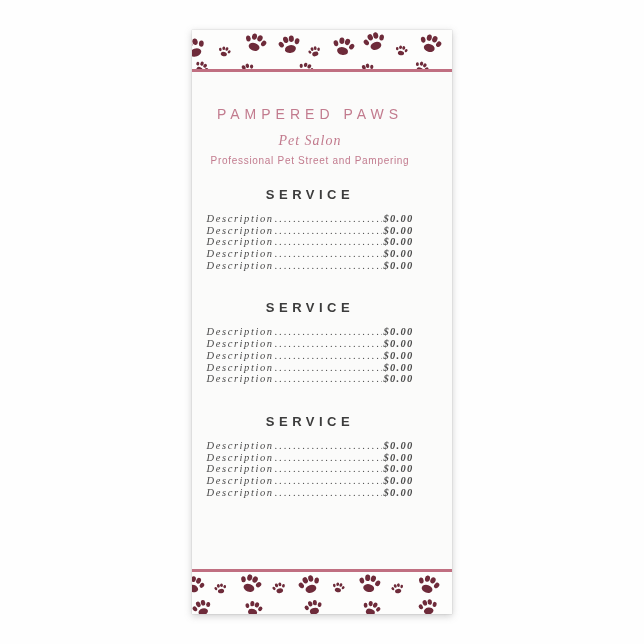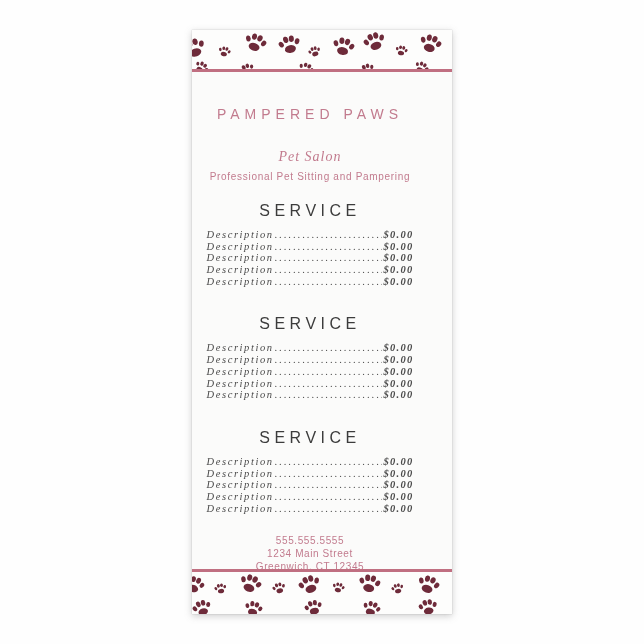--- a/index.html
+++ b/index.html
@@ -35,39 +35,39 @@
     text-align:center;
   }
   .title{
     margin-top:33px;
     font-size:14px;line-height:17px;
     letter-spacing:5px;
     font-weight:500;
     color:var(--accent-pink,#c27b8e);
   }
   .subtitle{
-    margin-top:25px;
+    margin-top:9px;
     font-family:"Liberation Serif", serif;
     font-style:italic;
     font-size:14px;line-height:18px;
     letter-spacing:1px;
     color:var(--accent-pink,#c27b8e);
   }
   .tagline{
     margin-top:4px;
     font-size:10px;line-height:13px;
     letter-spacing:0.7px;
     color:var(--accent-pink,#c27b8e);
   }
   .section{margin-top:30px;}
   .section.first{margin-top:21px;}
   .section-heading{
-    font-size:16px;line-height:13px;
+    font-size:13px;line-height:13px;
     letter-spacing:4.5px;
-    font-weight:400;
+    font-weight:700;
     color:var(--heading-dark,#3c3c3c);
     text-align:center;
   }
   .rows{
     width:207px;
     margin:12px auto 0 auto;
   }
   .row{
     display:flex;
     align-items:baseline;
@@ -152,21 +152,21 @@
         </svg>
         <svg viewBox="0 0 100 100" class="paw" style="left: 222px; top: 30px; width: 15px; height: 15px; transform: rotate(28deg);">
           <use href="#paw-shape"></use>
         </svg>
       </div>
     <div class="rule rule-top"></div>
 
     <div class="content">
       <div class="title">PAMPERED PAWS</div>
       <div class="subtitle">Pet Salon</div>
-      <div class="tagline">Professional Pet Sitting and Pampering</div>
+      <div class="tagline">Professional Pet Street and Pampering</div>
 
       <div class="section first">
         <div class="section-heading">SERVICE</div>
         <div class="rows">
           <div class="row">
             <span class="row-label">Description</span>
               <span class="row-dots">.............................................</span>
               <span class="row-price">$0.00</span>
           </div>
           <div class="row">
@@ -247,25 +247,20 @@
               <span class="row-price">$0.00</span>
           </div>
           <div class="row">
             <span class="row-label">Description</span>
               <span class="row-dots">.............................................</span>
               <span class="row-price">$0.00</span>
           </div>
         </div>
       </div>
 
-      <div class="footer">
-        <div>555.555.5555</div>
-        <div>1234 Main Street</div>
-        <div>Greenwich, CT 12345</div>
-      </div>
     </div>
 
     <div class="rule rule-bottom"></div>
     <div class="paw-band band-bottom">
         <svg viewBox="0 0 100 100" class="paw" style="left: -8px; top: 2px; width: 21px; height: 21px; transform: rotate(18deg);">
           <use href="#paw-shape"></use>
         </svg>
         <svg viewBox="0 0 100 100" class="paw" style="left: 22px; top: 10px; width: 13px; height: 13px; transform: rotate(-12deg);">
           <use href="#paw-shape"></use>
         </svg>

